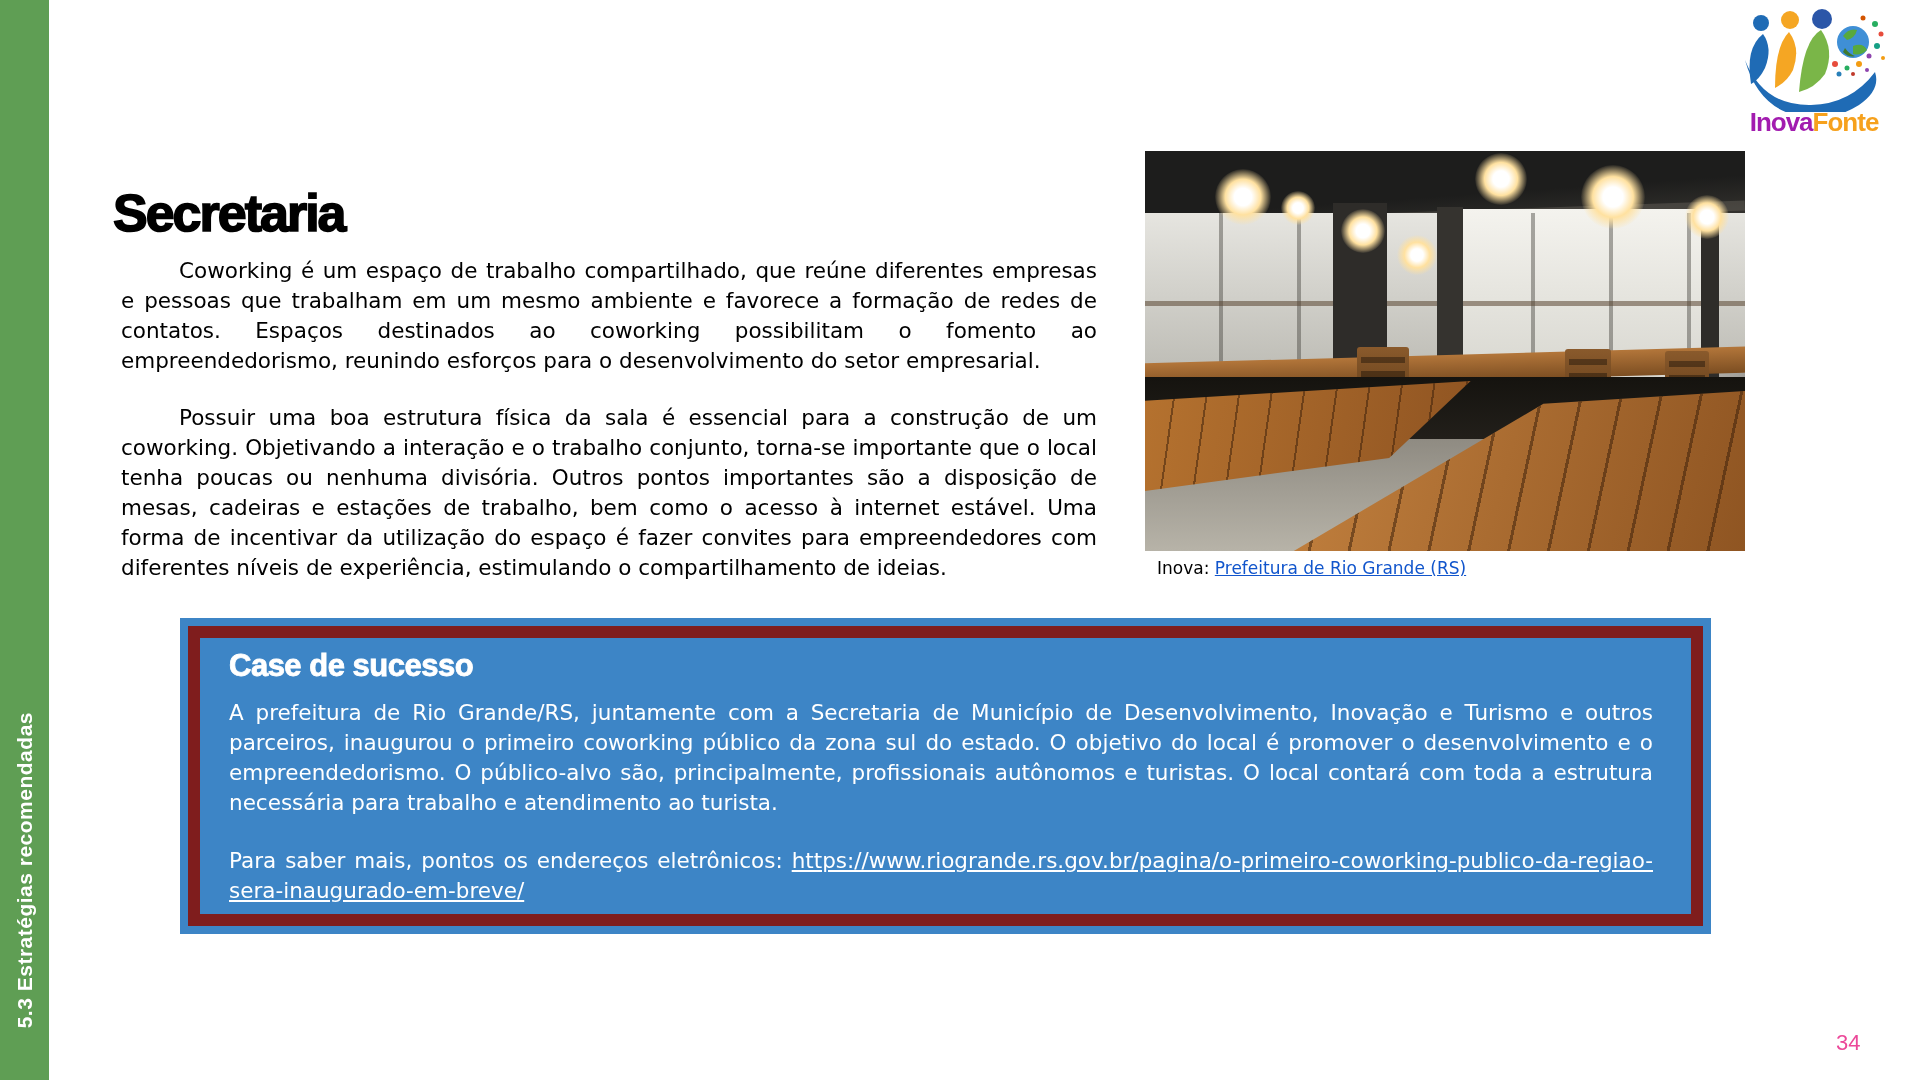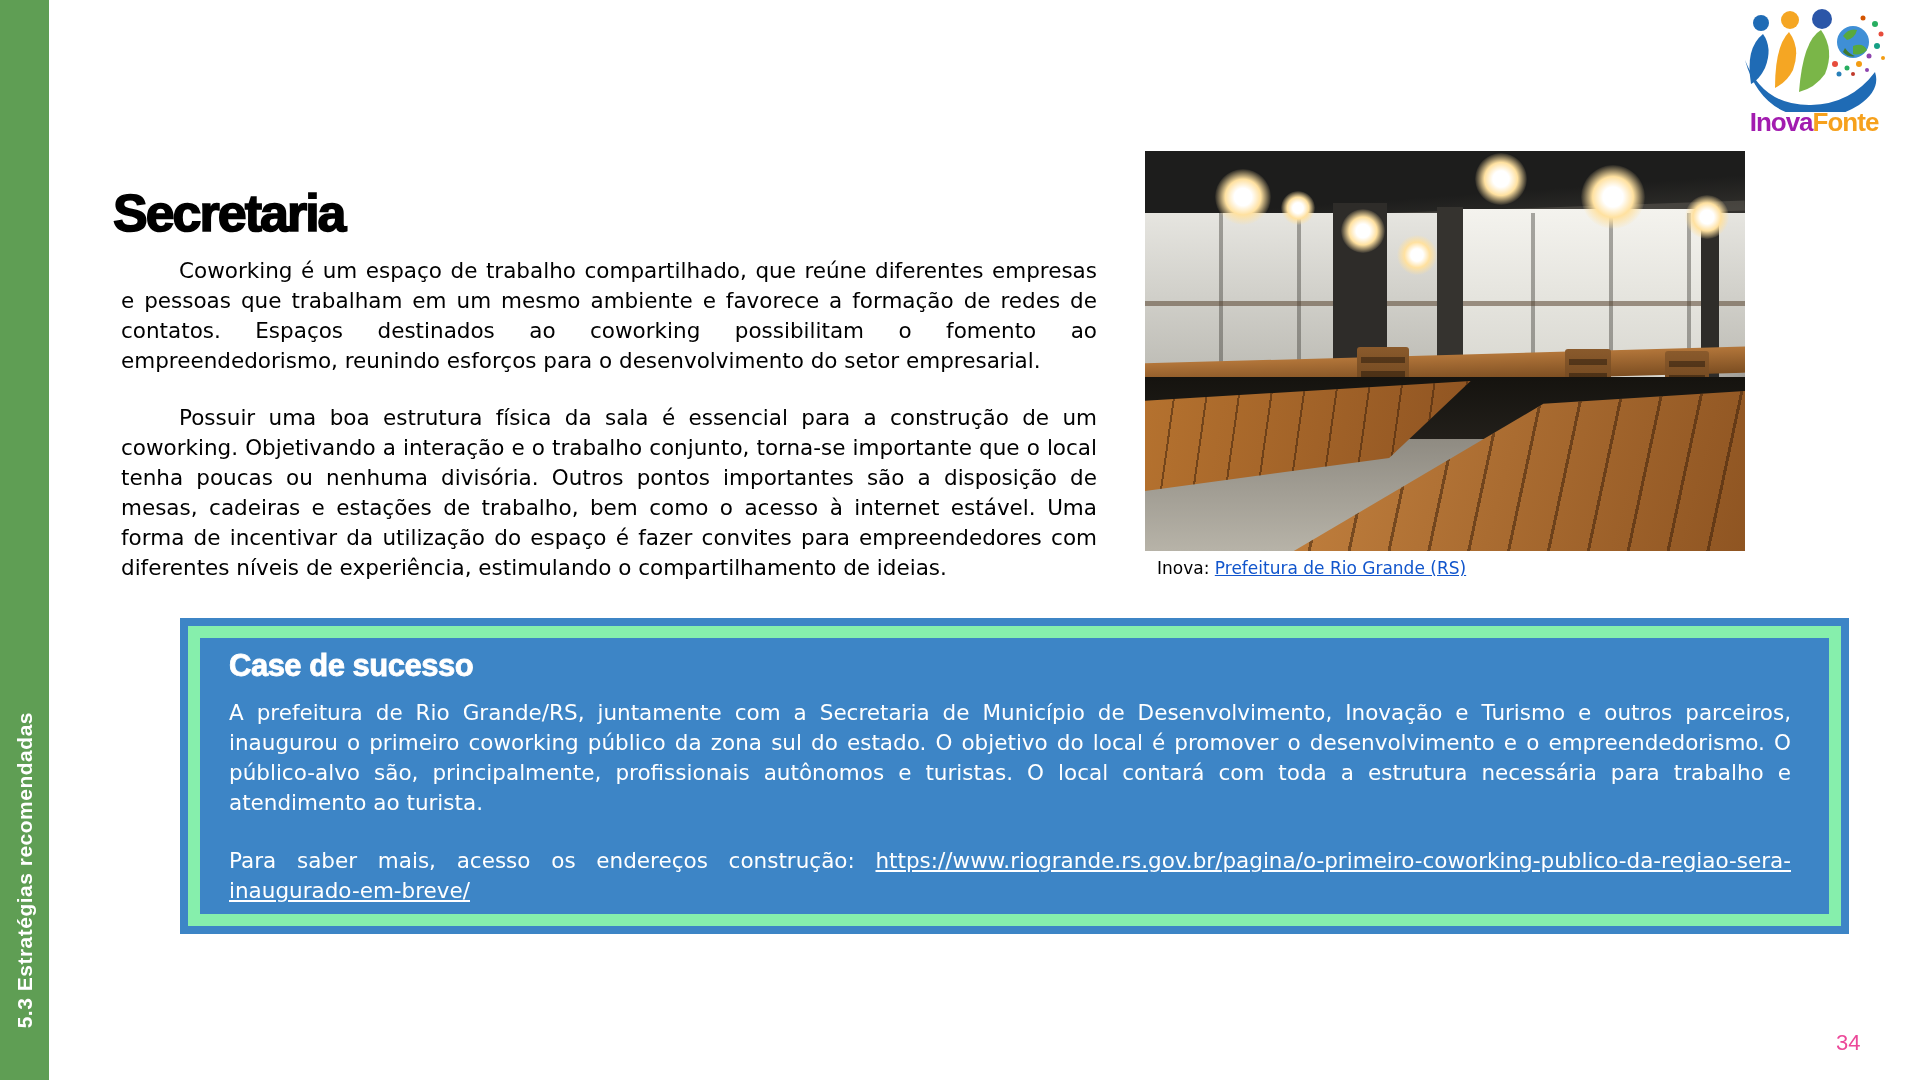--- a/index.html
+++ b/index.html
@@ -78,22 +78,22 @@
   .b3{left:252px;top:84px;width:40px;height:40px;}
   .b4{left:330px;top:2px;width:52px;height:52px;}
   .b5{left:436px;top:14px;width:64px;height:64px;}
   .b6{left:540px;top:44px;width:44px;height:44px;}
   .b7{left:136px;top:40px;width:34px;height:34px;}
   
   .caption{position:absolute;left:1157px;top:558px;font-size:17px;color:#000;}
   .caption a{color:#1155cc;text-decoration:underline;cursor:pointer;}
   
   .case-box{
-    position:absolute;left:180px;top:618px;width:1669px;height:316px;
-    border:8px solid #3d85c6;background:#86efac;box-sizing:border-box;padding:12px;
+    position:absolute;left:180px;top:618px;width:1531px;height:316px;
+    border:8px solid #3d85c6;background:#7f1d1d;box-sizing:border-box;padding:12px;
   }
   .case-inner{
     width:100%;height:100%;background:#3d85c6;box-sizing:border-box;
     padding:10px 38px 20px 29px;color:#ffffff;
   }
   .case-heading{
     font-family:"Liberation Sans",sans-serif;font-weight:bold;font-size:31px;
     letter-spacing:-.5px;-webkit-text-stroke:.8px #fff;margin:0 0 14px 0;
   }
   .case-inner p{margin:0;font-size:21.5px;line-height:30px;text-align:justify;text-align-last:left;}
@@ -188,19 +188,19 @@
 
   <div class="caption">
     <span>Inova:</span>
     <a>Prefeitura de Rio Grande (RS)</a>
   </div>
 
   <div class="case-box">
     <div class="case-inner">
       <h2 class="case-heading">Case de sucesso</h2>
       <p>A prefeitura de Rio Grande/RS, juntamente com a Secretaria de Município de Desenvolvimento, Inovação e Turismo e outros parceiros, inaugurou o primeiro coworking público da zona sul do estado. O objetivo do local é promover o desenvolvimento e o empreendedorismo. O público-alvo são, principalmente, profissionais autônomos e turistas. O local contará com toda a estrutura necessária para trabalho e atendimento ao turista.</p>
-      <p><span>Para saber mais, acesso os endereços construção: </span><a>https://www.riogrande.rs.gov.br/pagina/o-primeiro-coworking-publico-da-regiao-sera-inaugurado-em-breve/</a></p>
+      <p><span>Para saber mais, pontos os endereços eletrônicos: </span><a>https://www.riogrande.rs.gov.br/pagina/o-primeiro-coworking-publico-da-regiao-sera-inaugurado-em-breve/</a></p>
     </div>
   </div>
 
   <div class="page-number">34</div>
 
 </div>
 
 </body></html>

